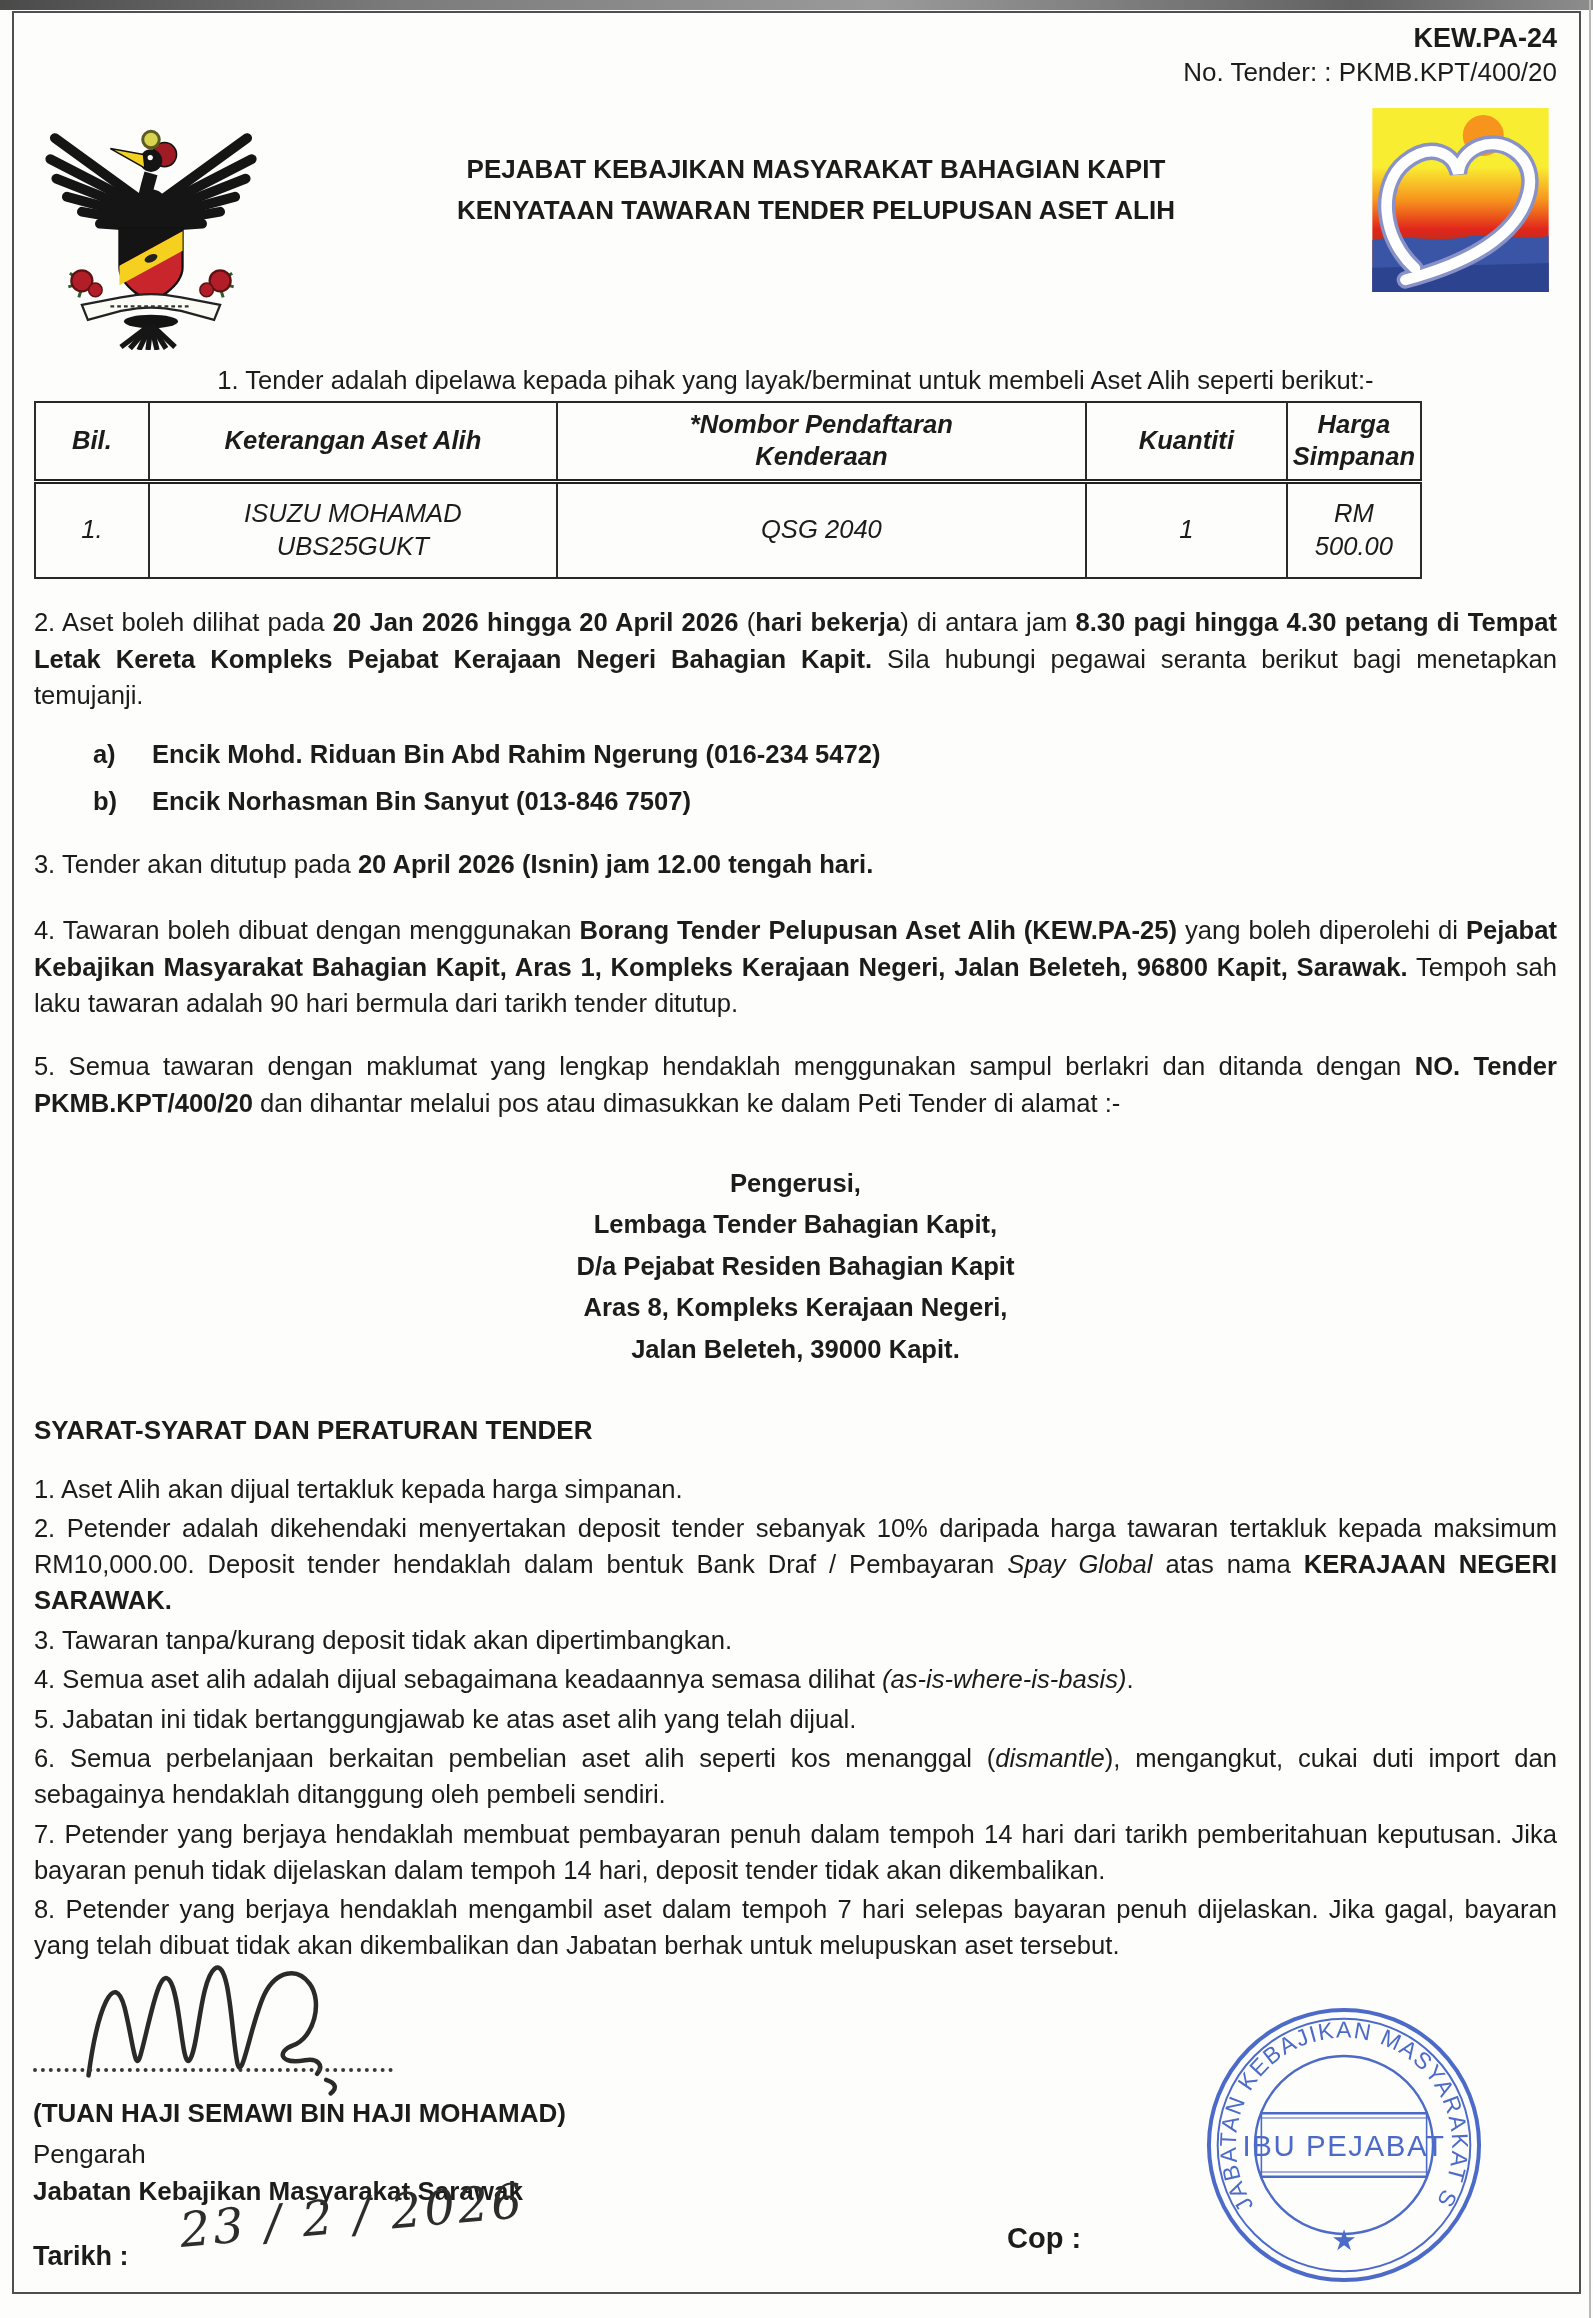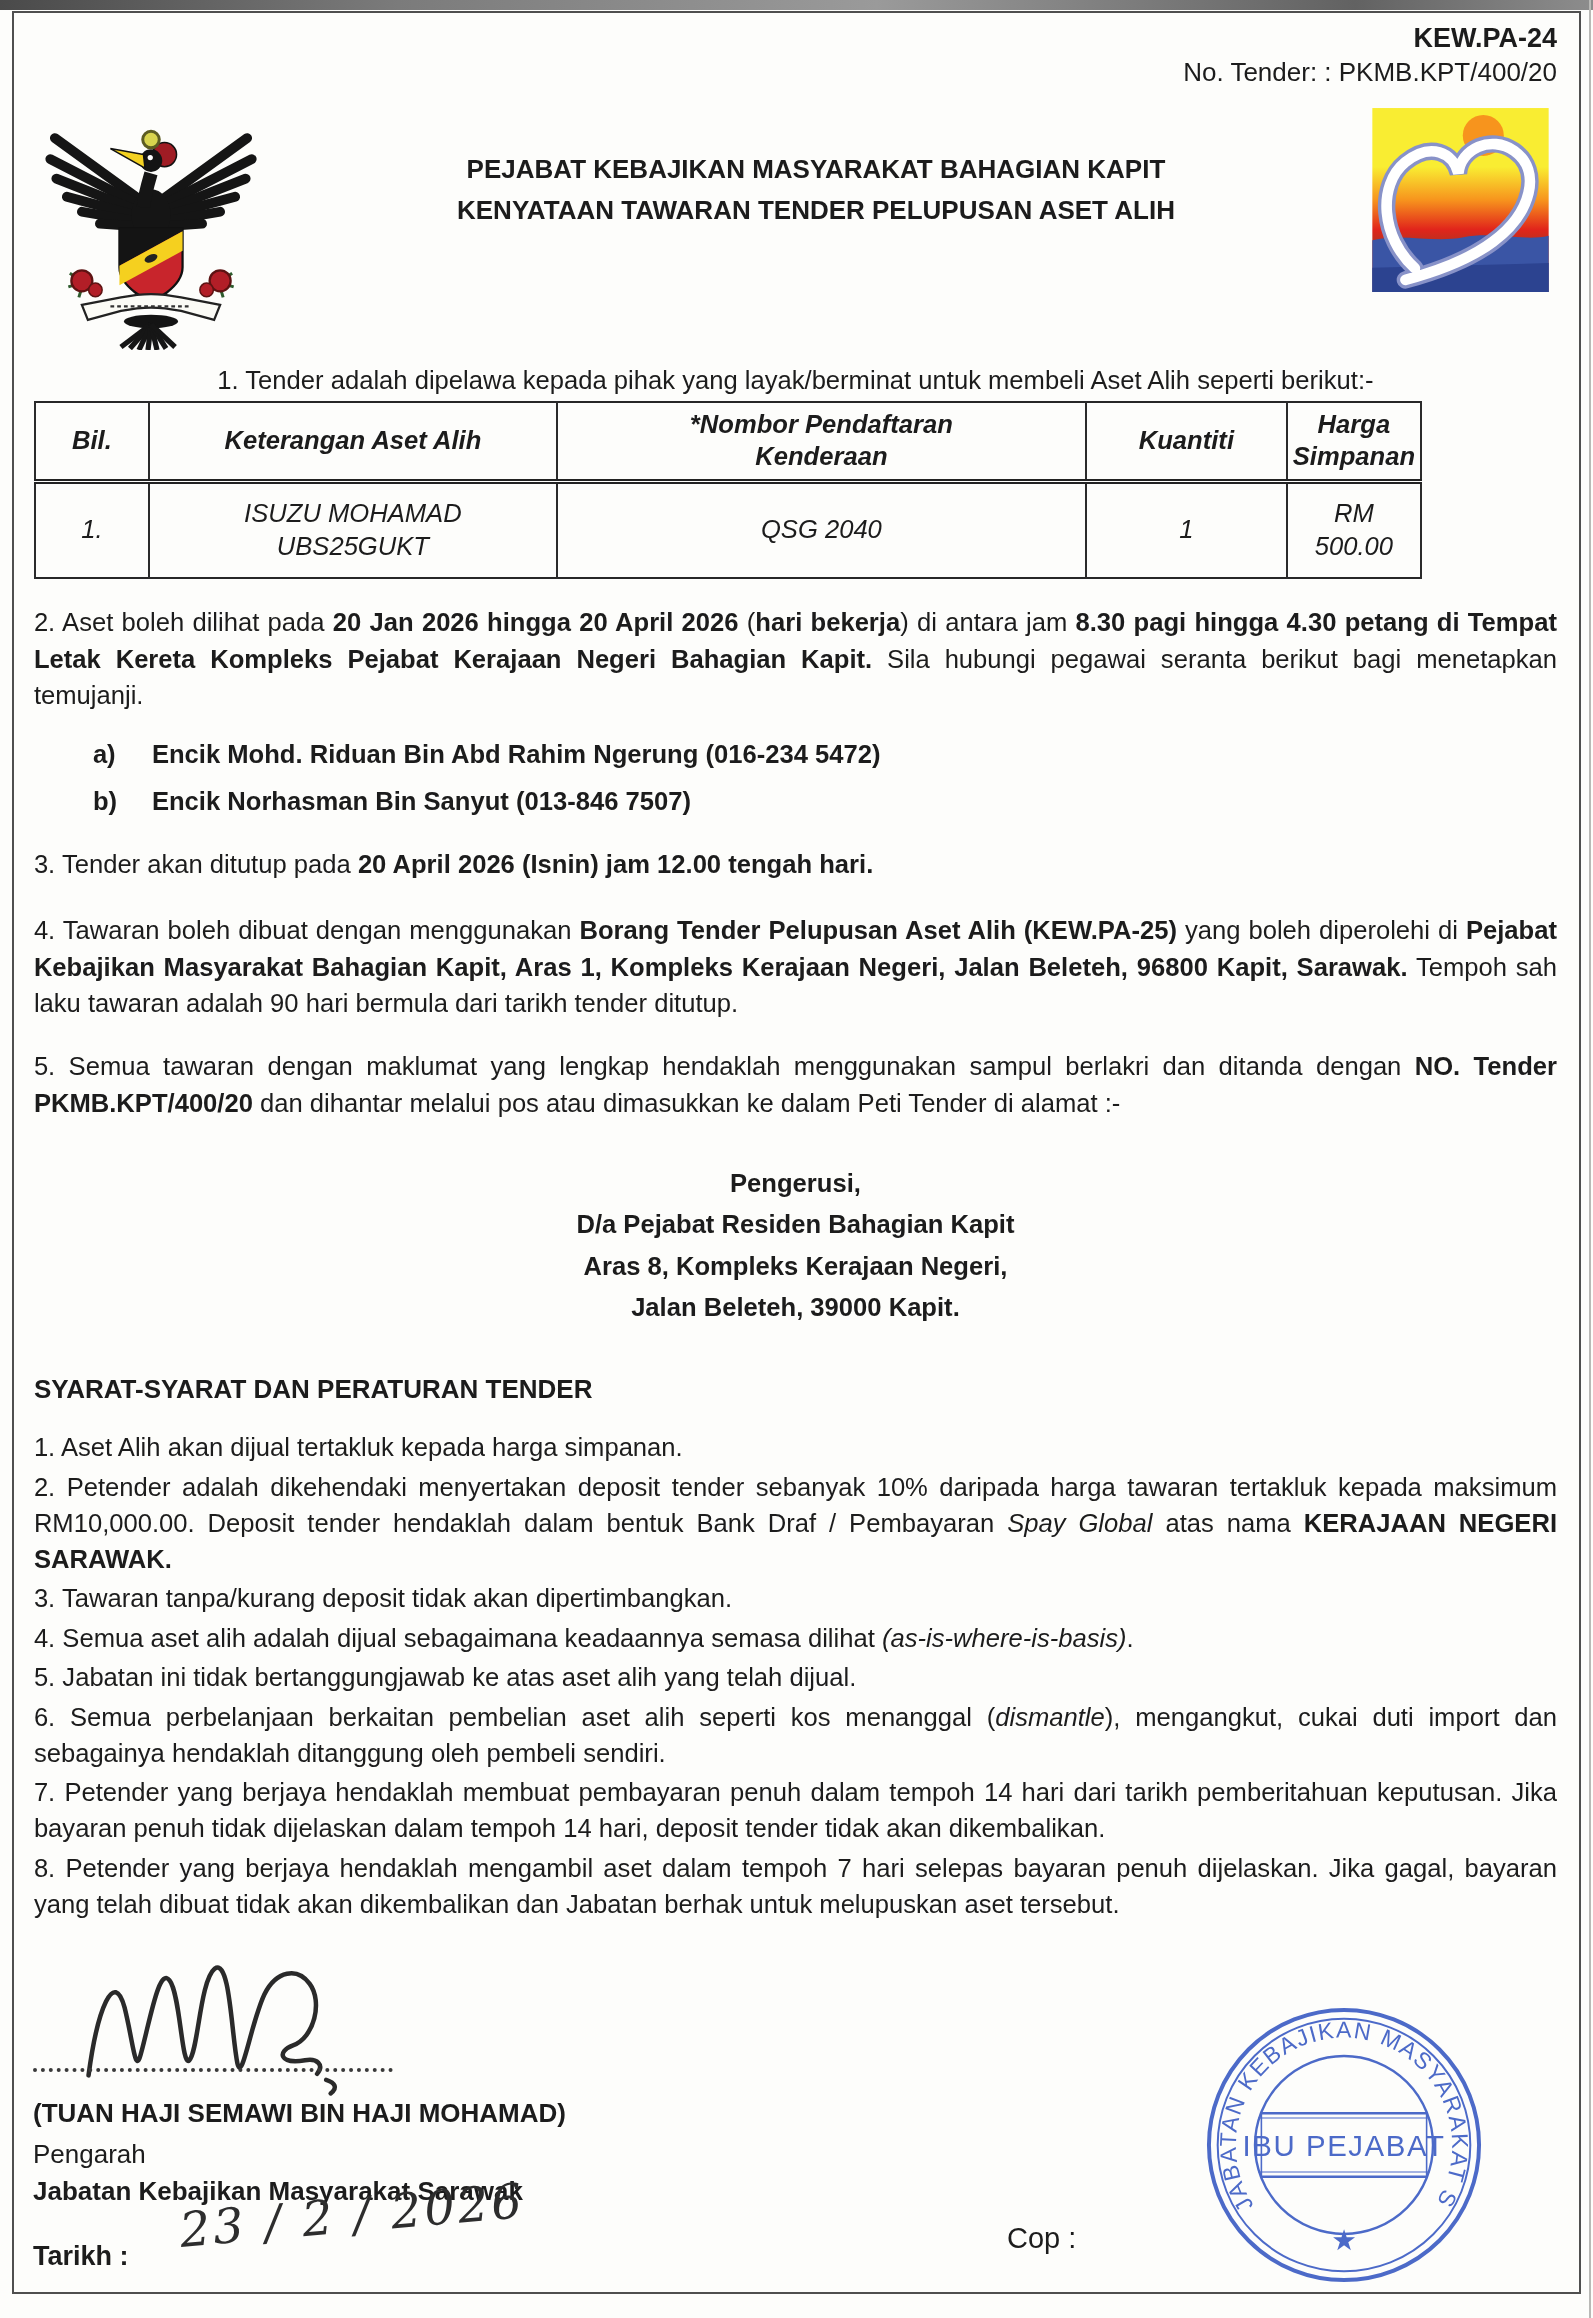--- a/index.html
+++ b/index.html
@@ -38,21 +38,21 @@
   .conditions{margin-top:22.6px;}
   .conditions p{margin-bottom:3.8px;line-height:1.4;}
   .sig-svg{position:absolute;left:75px;top:1955px;}
   .dotted-line{position:absolute;left:33px;top:2068px;width:360px;border-bottom:4.5px dotted #3a3a3a;}
   .sig-name{position:absolute;left:33px;top:2098px;font-weight:bold;font-size:26px;}
   .sig-pos{position:absolute;left:33px;top:2139px;font-weight:normal;font-size:26px;}
   .sig-org{position:absolute;left:33px;top:2176px;font-weight:bold;font-size:26px;}
   .date-label{position:absolute;left:33px;top:2241px;font-weight:bold;font-size:27px;}
   .date-hand{position:absolute;left:179px;top:2187px;font-family:"DejaVu Serif",serif;font-style:italic;
     font-size:48px;color:#2d2d2d;transform:rotate(-5deg);letter-spacing:3px;white-space:nowrap;}
-  .cop-label{position:absolute;left:1007px;top:2222px;font-weight:normal;font-size:29px;}
+  .cop-label{position:absolute;left:1007px;top:2222px;font-weight:bold;font-size:29px;}
   .stamp{position:absolute;left:1201px;top:2002px;opacity:0.93;}
   .right-scan-line{position:absolute;top:0;right:3px;width:2.3px;height:100%;background:#b9b9b6;}
 </style>
 </head>
 <body>
 
 <div class="page">
   <div class="scan-strip"></div>
   <div class="right-scan-line"></div>
   <div class="frame"></div>
@@ -186,20 +186,21 @@
         <span>Encik Norhasman Bin Sanyut (013-846 7507)</span>
       </div>
     </div>
 
     <p class="p3"><span>3. Tender akan ditutup pada </span><span style="font-weight: bold;">20 April 2026 (Isnin) jam 12.00 tengah hari.</span></p>
     <p class="p4"><span>4. Tawaran boleh dibuat dengan menggunakan </span><span style="font-weight: bold;">Borang Tender Pelupusan Aset Alih (KEW.PA-25)</span><span> yang boleh diperolehi di </span><span style="font-weight: bold;">Pejabat Kebajikan Masyarakat Bahagian Kapit, Aras 1, Kompleks Kerajaan Negeri, Jalan Beleteh, 96800 Kapit, Sarawak.</span><span> Tempoh sah laku tawaran adalah 90 hari bermula dari tarikh tender ditutup.</span></p>
     <p class="p5"><span>5. Semua tawaran dengan maklumat yang lengkap hendaklah menggunakan sampul berlakri dan ditanda dengan </span><span style="font-weight: bold;">NO. Tender PKMB.KPT/400/20</span><span> dan dihantar melalui pos atau dimasukkan ke dalam Peti Tender di alamat :-</span></p>
 
     <div class="address">
       <div>Pengerusi,</div>
+      <div>Lembaga Tender Bahagian Kapit,</div>
       <div>D/a Pejabat Residen Bahagian Kapit</div>
       <div>Aras 8, Kompleks Kerajaan Negeri,</div>
       <div>Jalan Beleteh, 39000 Kapit.</div>
     </div>
 
     <p class="cond-head">SYARAT-SYARAT DAN PERATURAN TENDER</p>
 
     <div class="conditions">
       <p><span>1. Aset Alih akan dijual tertakluk kepada harga simpanan.</span></p>
       <p><span>2. Petender adalah dikehendaki menyertakan deposit tender sebanyak 10% daripada harga tawaran tertakluk kepada maksimum RM10,000.00. Deposit tender hendaklah dalam bentuk Bank Draf / Pembayaran </span><span style="font-style: italic;">Spay Global</span><span> atas nama </span><span style="font-weight: bold;">KERAJAAN NEGERI SARAWAK.</span></p>

